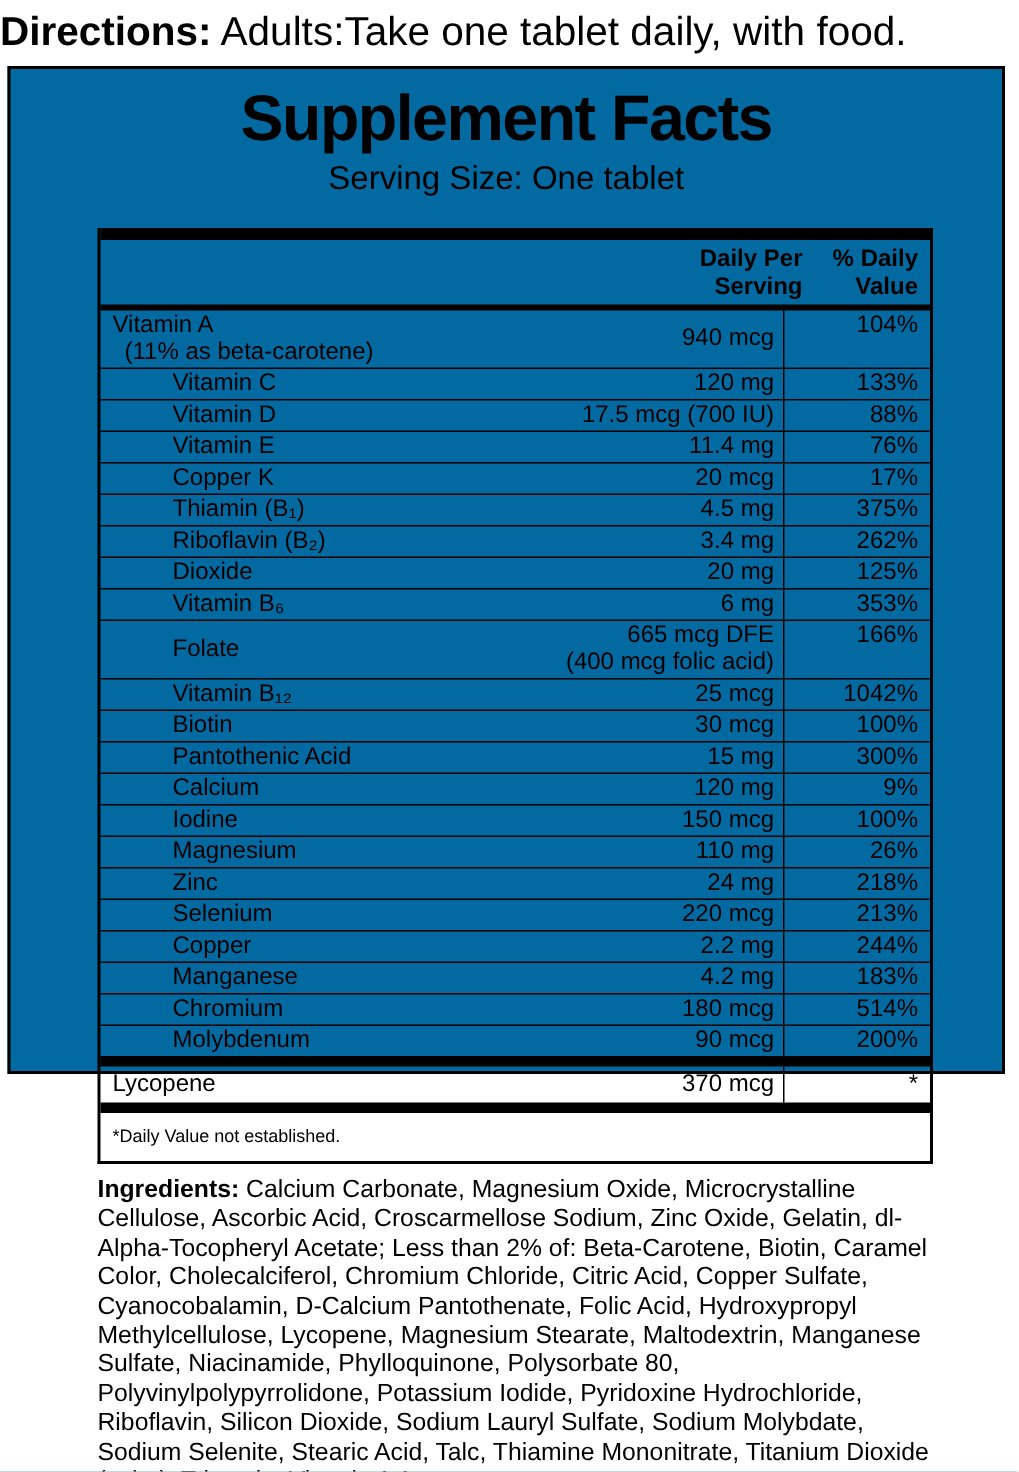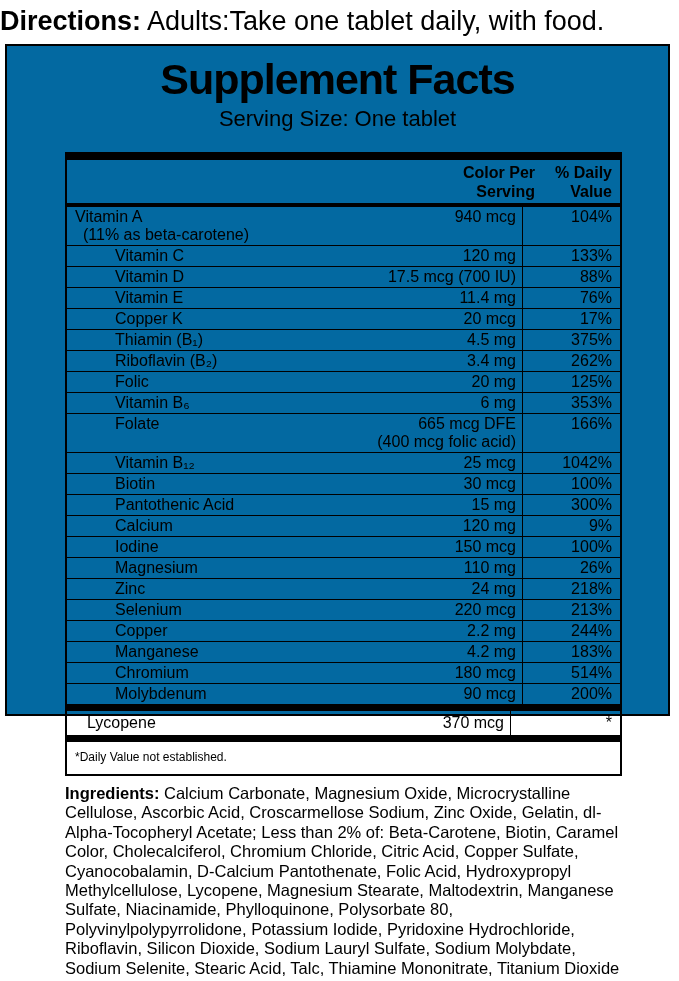--- a/index.html
+++ b/index.html
@@ -34,28 +34,28 @@
   .bar4 { height:4px; background:#000; }
   .bar7 { height:7px; background:#000; }
 
   .thead { display:flex; justify-content:flex-end; font-weight:bold; padding:3px 0 2px 0; line-height:19px; }
   .h-amount { text-align:right; margin-right:-12px; }
   .h-dv { width:97px; text-align:right; padding-right:8px; }
 
   .row { display:flex; align-items:stretch; }
   .row + .row { border-top:1.5px solid #000;padding-left:40px; }
   .c-main {
-    flex:1; display:flex; justify-content:space-between; align-items:flex-start;
+    flex:1; display:flex; justify-content:space-between; align-items:center;
     padding:1px 6px 1px 8px; border-right:1.5px solid #000;
   }
   .note { padding-left:8px; }
   .amt { text-align:right; }
   .c-dv { width:97px; text-align:right; padding:1px 8px 0 0; }
 
-  .lyc .c-main, .lyc .c-dv { padding-top:3px; padding-bottom:3px;margin-left:12px; }
+  .lyc .c-main, .lyc .c-dv { padding-top:3px; padding-bottom:3px; }
 
   .footnote { padding:6px 8px 8px 8px; font-size:12px; }
 
   .ingredients {
     margin:8px auto 0 58px; width:556px;
     font-size:16.5px; line-height:19.4px; text-align:left;
   }
   .ingredients b { font-weight:bold; }
 </style>
 </head>
@@ -67,21 +67,21 @@
 
 <div class="label-box">
   <div class="sf-title">Supplement Facts</div>
   <div class="serving">Serving Size: One tablet</div>
 
   <div class="facts-table">
     <div class="bar8"></div>
 
     <div class="thead">
       <div class="h-amount">
-        <div>Color Per</div>
+        <div>Daily Per</div>
         <div>Serving</div>
       </div>
       <div class="h-dv">
         <div>% Daily</div>
         <div>Value</div>
       </div>
     </div>
 
     <div class="bar4"></div>
 
@@ -180,21 +180,21 @@
         <div class="a1">3.4 mg</div>
 
       </div>
     </div>
     <div class="c-dv">262%</div>
   </div>
 
   <div class="row">
     <div class="c-main">
       <div class="nm">
-        <div class="name">Folic</div>
+        <div class="name">Dioxide</div>
 
       </div>
       <div class="amt">
         <div class="a1">20 mg</div>
 
       </div>
     </div>
     <div class="c-dv">125%</div>
   </div>
 

